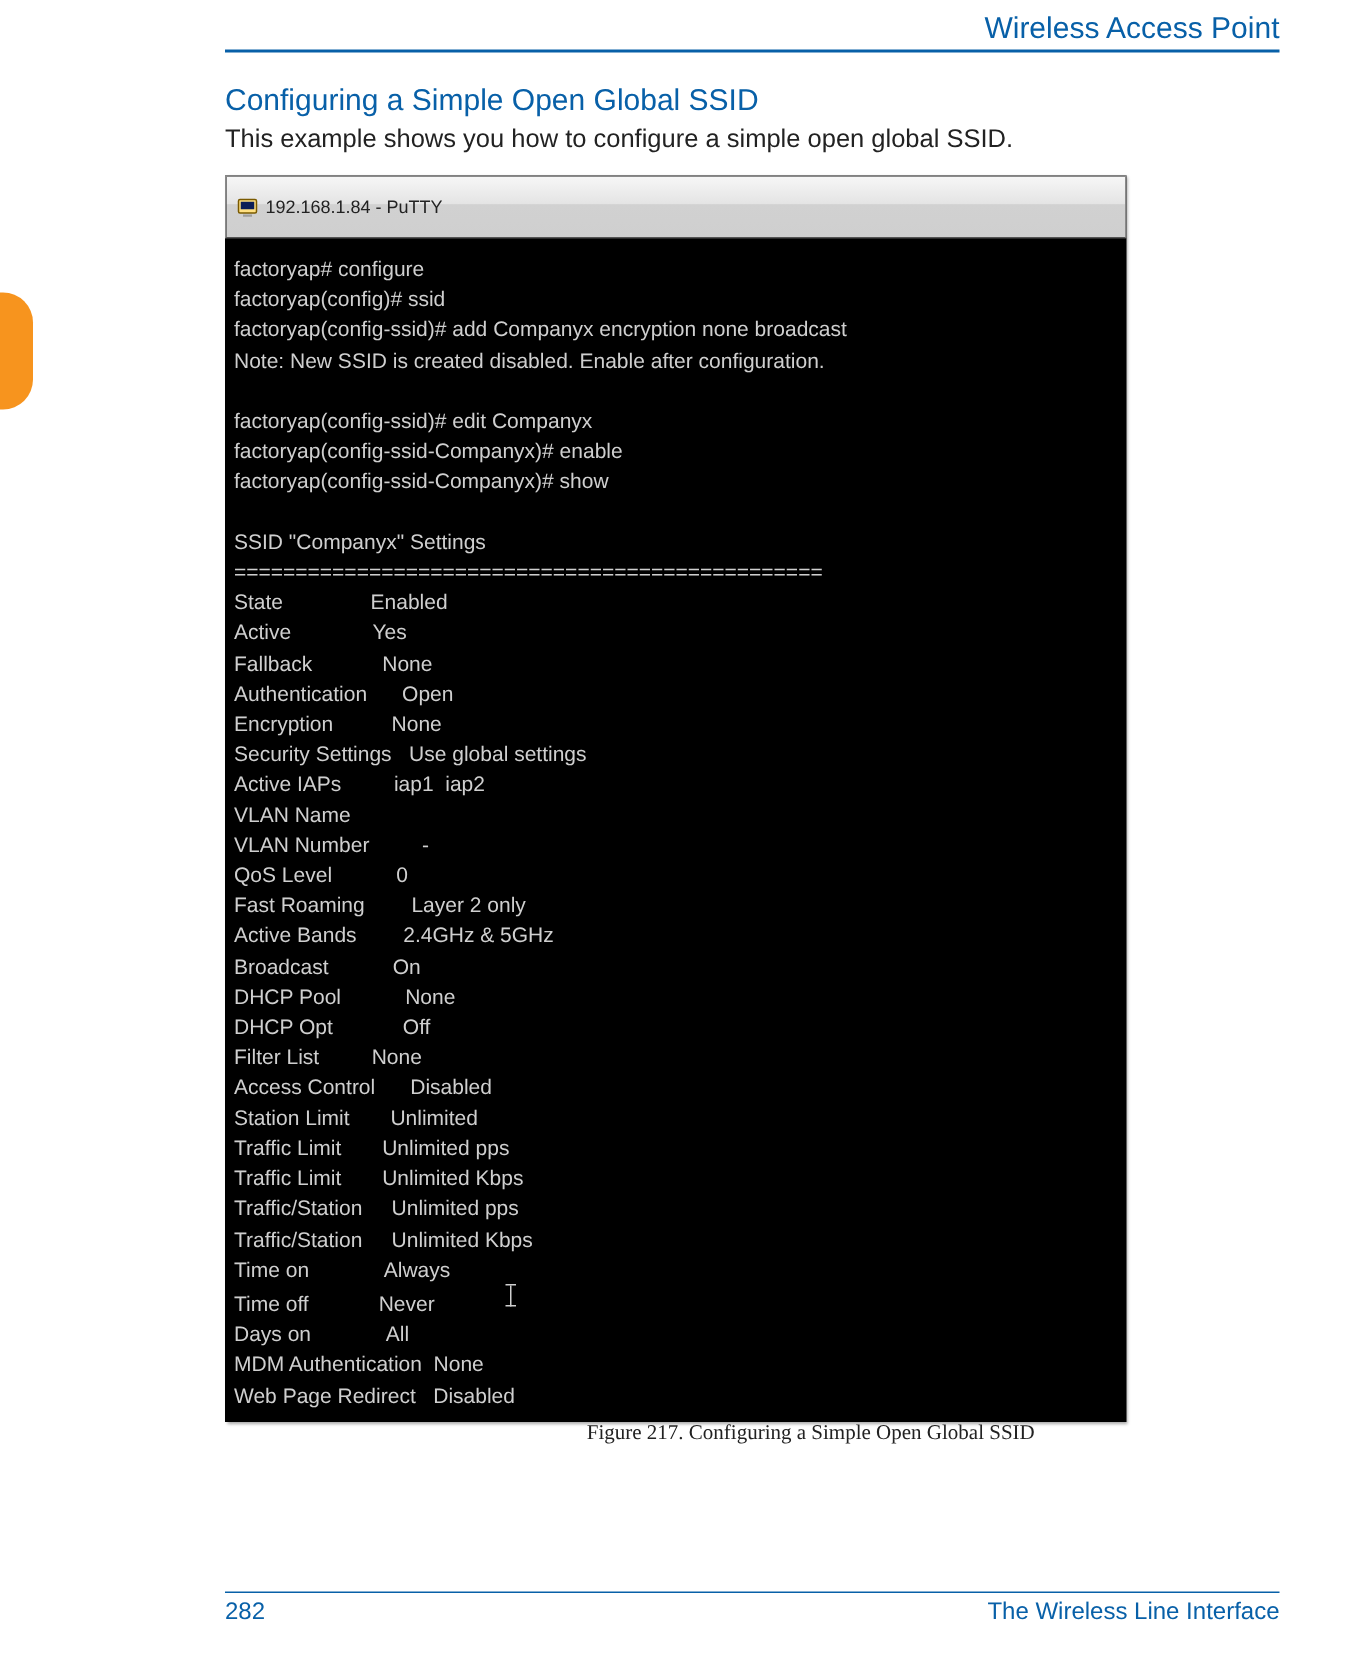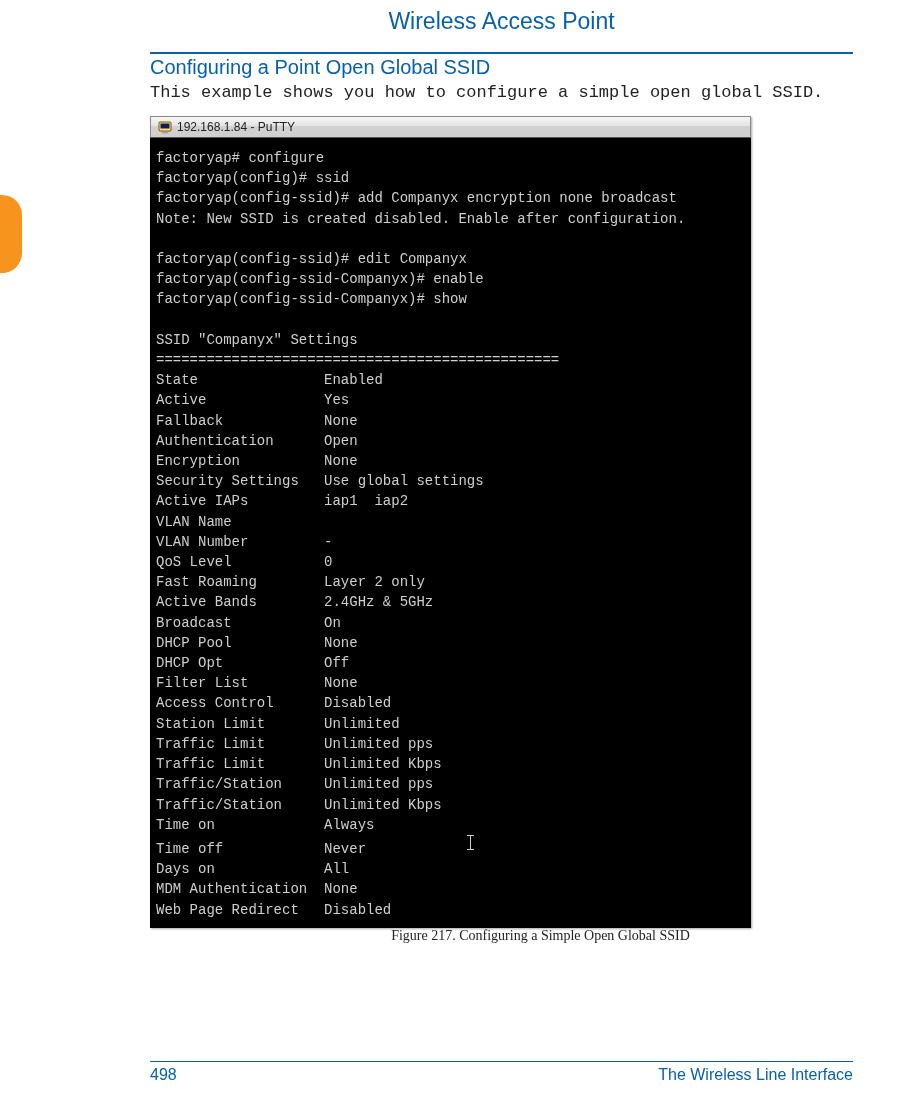--- a/index.html
+++ b/index.html
@@ -26,57 +26,57 @@
     border-top-right-radius: 20px;
     border-bottom-right-radius: 20px;
   }
   .header-area {
     position: absolute;
     left: 150px;
     right: 48px;
     top: 8px;
   }
   .header-title {
-    text-align: center;
+    text-align: right;
     color: #0860a8;
     font-family: Verdana, Geneva, sans-serif;
-    font-size: 23px;
-    padding-bottom: 17px;
+    font-size: 20px;
+    padding-bottom: 2px;
   }
   .header-rule {
     border: none;
     border-top: 2px solid #0860a8;
     margin: 0;
   }
   .content {
     position: absolute;
     left: 150px;
     right: 48px;
     top: 50px;
   }
   .section-heading {
     color: #0860a8;
     font-family: Verdana, Geneva, sans-serif;
     font-size: 20px;
     font-weight: 400;
     margin: 6px 0 2px 0;
   }
   .intro {
-    font-family: Liberation Mono, monospace;
+    font-family: Liberation Sans, sans-serif;
     font-size: 17px;
     color: #222;
     margin: 4px 0 14px 0;
   }
   .terminal-window {
     width: 601px;
     background: #000;
     box-shadow: 1px 1px 2px rgba(0,0,0,0.35);
   }
   .titlebar {
-    height: 22px;
+    height: 42px;
     background: linear-gradient(to bottom, #f6f6f6 0%, #e4e4e4 45%, #d1d1d1 46%, #cfcfcf 100%);
     border: 1px solid #8a8a8a;
     border-bottom: 1px solid #555;
     display: flex;
     align-items: center;
     padding: 0 6px;
     box-sizing: border-box;
     font-family: Tahoma, Verdana, sans-serif;
     font-size: 12px;
     color: #222;
@@ -84,21 +84,21 @@
   .titlebar .win-icon {
     width: 16px;
     height: 16px;
     margin-right: 4px;
     display: inline-flex;
     align-items: center;
     justify-content: center;
   }
   .term-body {
     padding: 10px 6px 8px 6px;
-    font-family: Liberation Mono, monospace;
+    font-family: Liberation Sans, sans-serif;
     font-size: 14px;
     line-height: 20.2px;
     color: #cfcfcf;
     white-space: pre;
   }
   .cursor-mark {
     position: relative;
     display: inline-block;
     width: 10px;
     height: 18px;
@@ -154,21 +154,21 @@
 
 <div class="page">
   <div class="side-tab"></div>
 
   <div class="header-area">
     <div class="header-title">Wireless Access Point</div>
     <hr class="header-rule">
   </div>
 
   <div class="content">
-    <div class="section-heading">Configuring a Point Open Global SSID</div>
+    <div class="section-heading">Configuring a Simple Open Global SSID</div>
     <div class="intro">This example shows you how to configure a simple open global SSID.</div>
 
     <div class="terminal-window">
       <div class="titlebar">
         <span class="win-icon">
           <svg width="16" height="16" viewBox="0 0 16 16">
             <rect x="2" y="3" width="12" height="9" rx="1" fill="#ffe082" stroke="#7a5a00" stroke-width="1"></rect>
             <rect x="3.5" y="4.5" width="9" height="5" fill="#0b1e57"></rect>
             <rect x="5" y="13" width="6" height="1.5" fill="#9e9e9e"></rect>
           </svg>
@@ -215,17 +215,17 @@
 Web Page Redirect   Disabled
 </div>
     </div>
 
     <div class="figure-caption">Figure 217. Configuring a Simple Open Global SSID</div>
   </div>
 
   <div class="footer-area">
     <hr class="footer-rule">
     <div class="footer-row">
-      <span>498</span>
+      <span>282</span>
       <span>The Wireless Line Interface</span>
     </div>
   </div>
 </div>
 
 </body></html>

